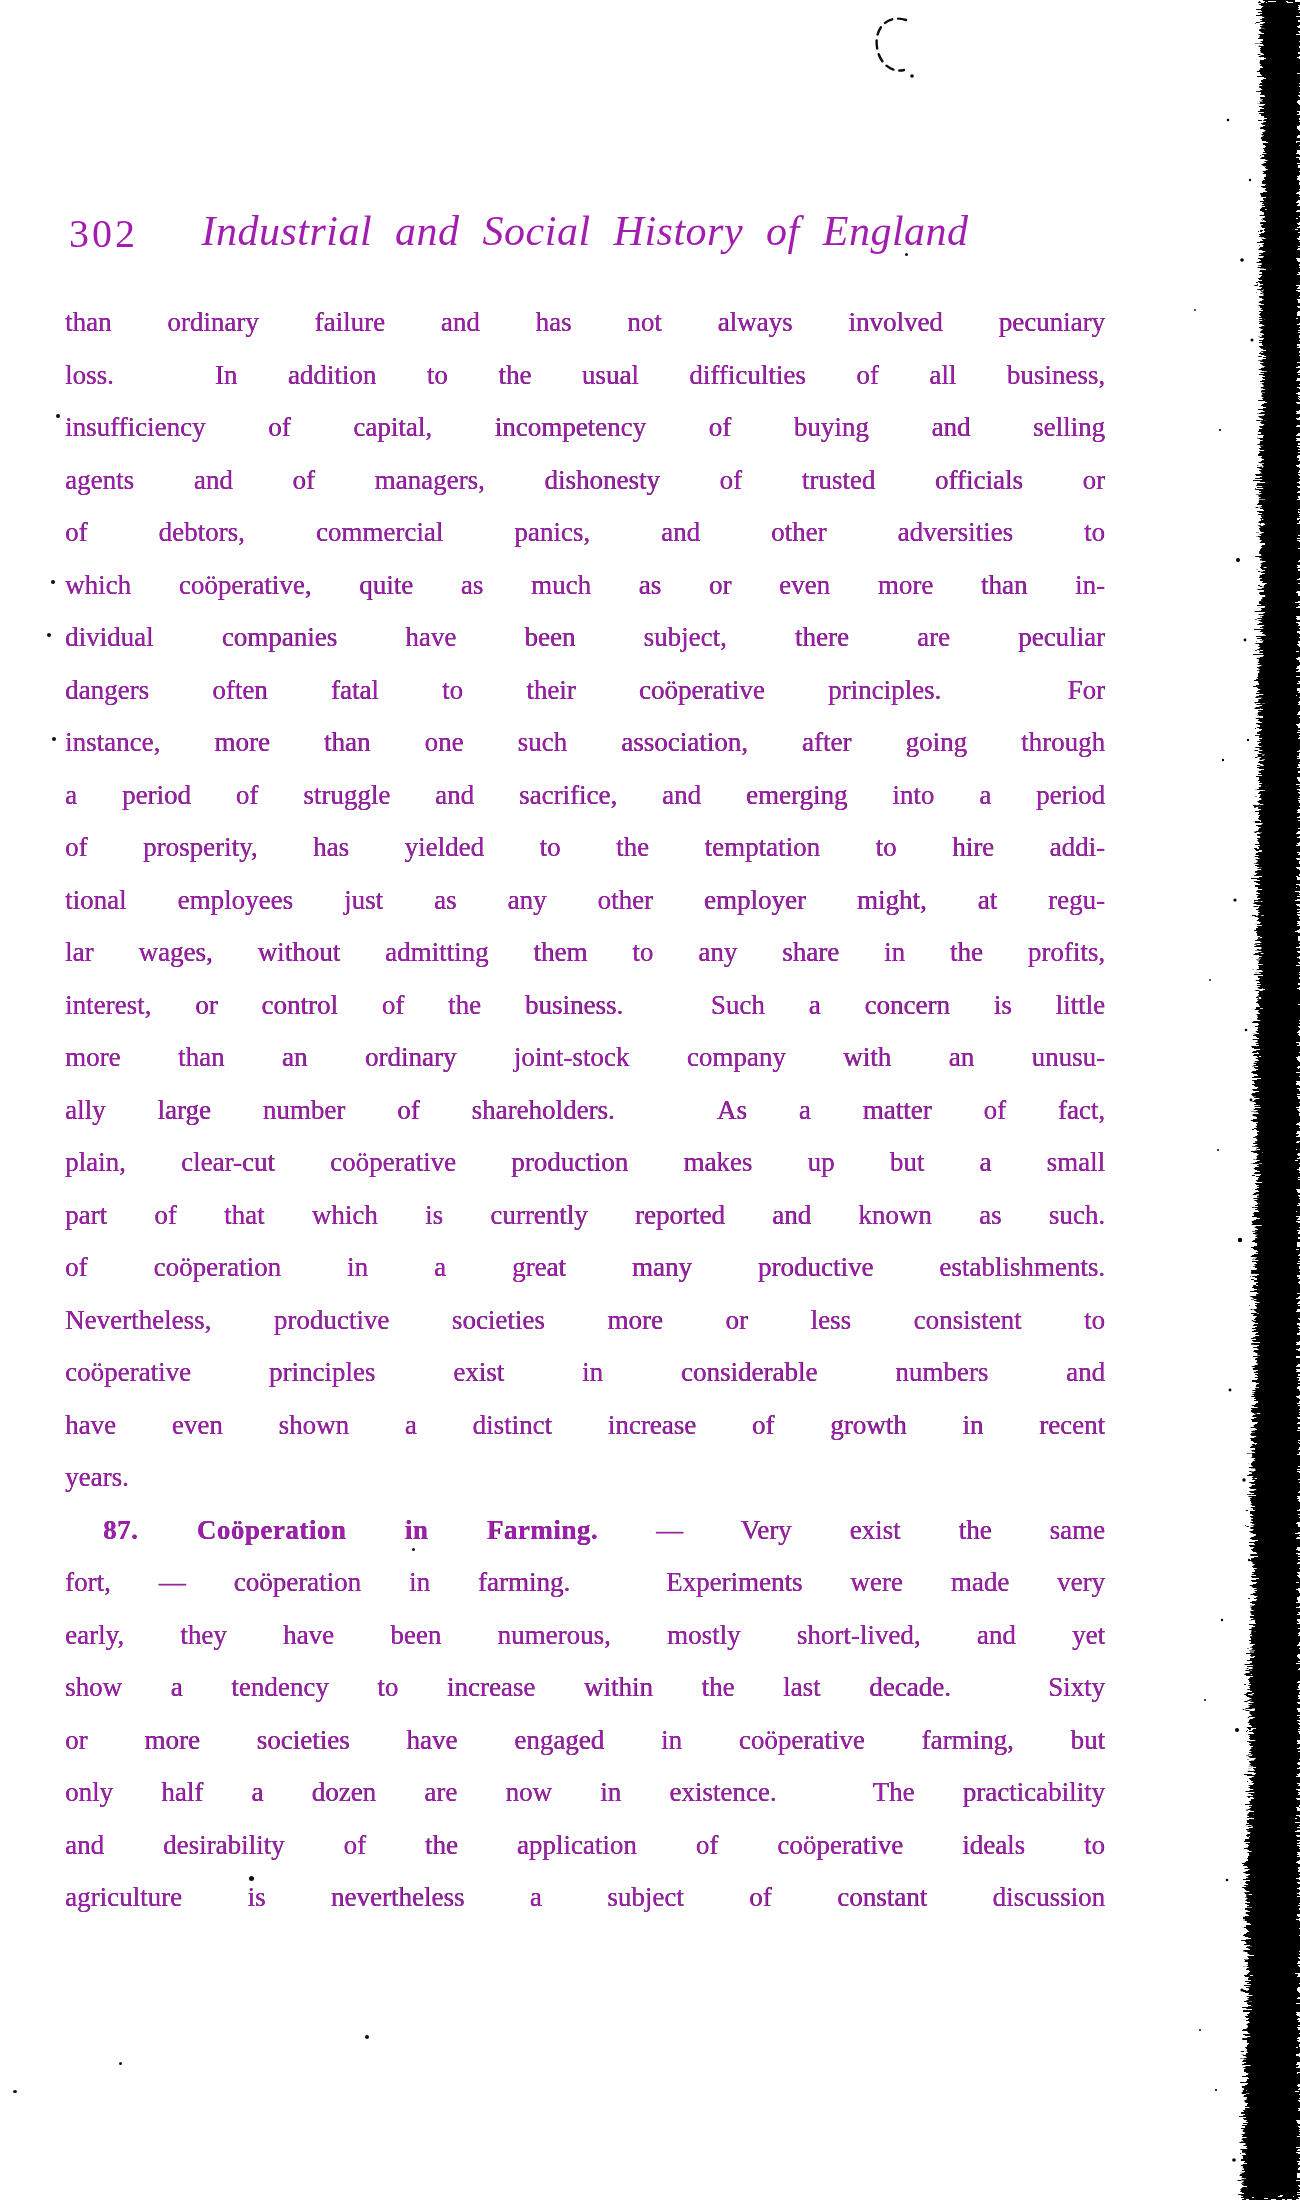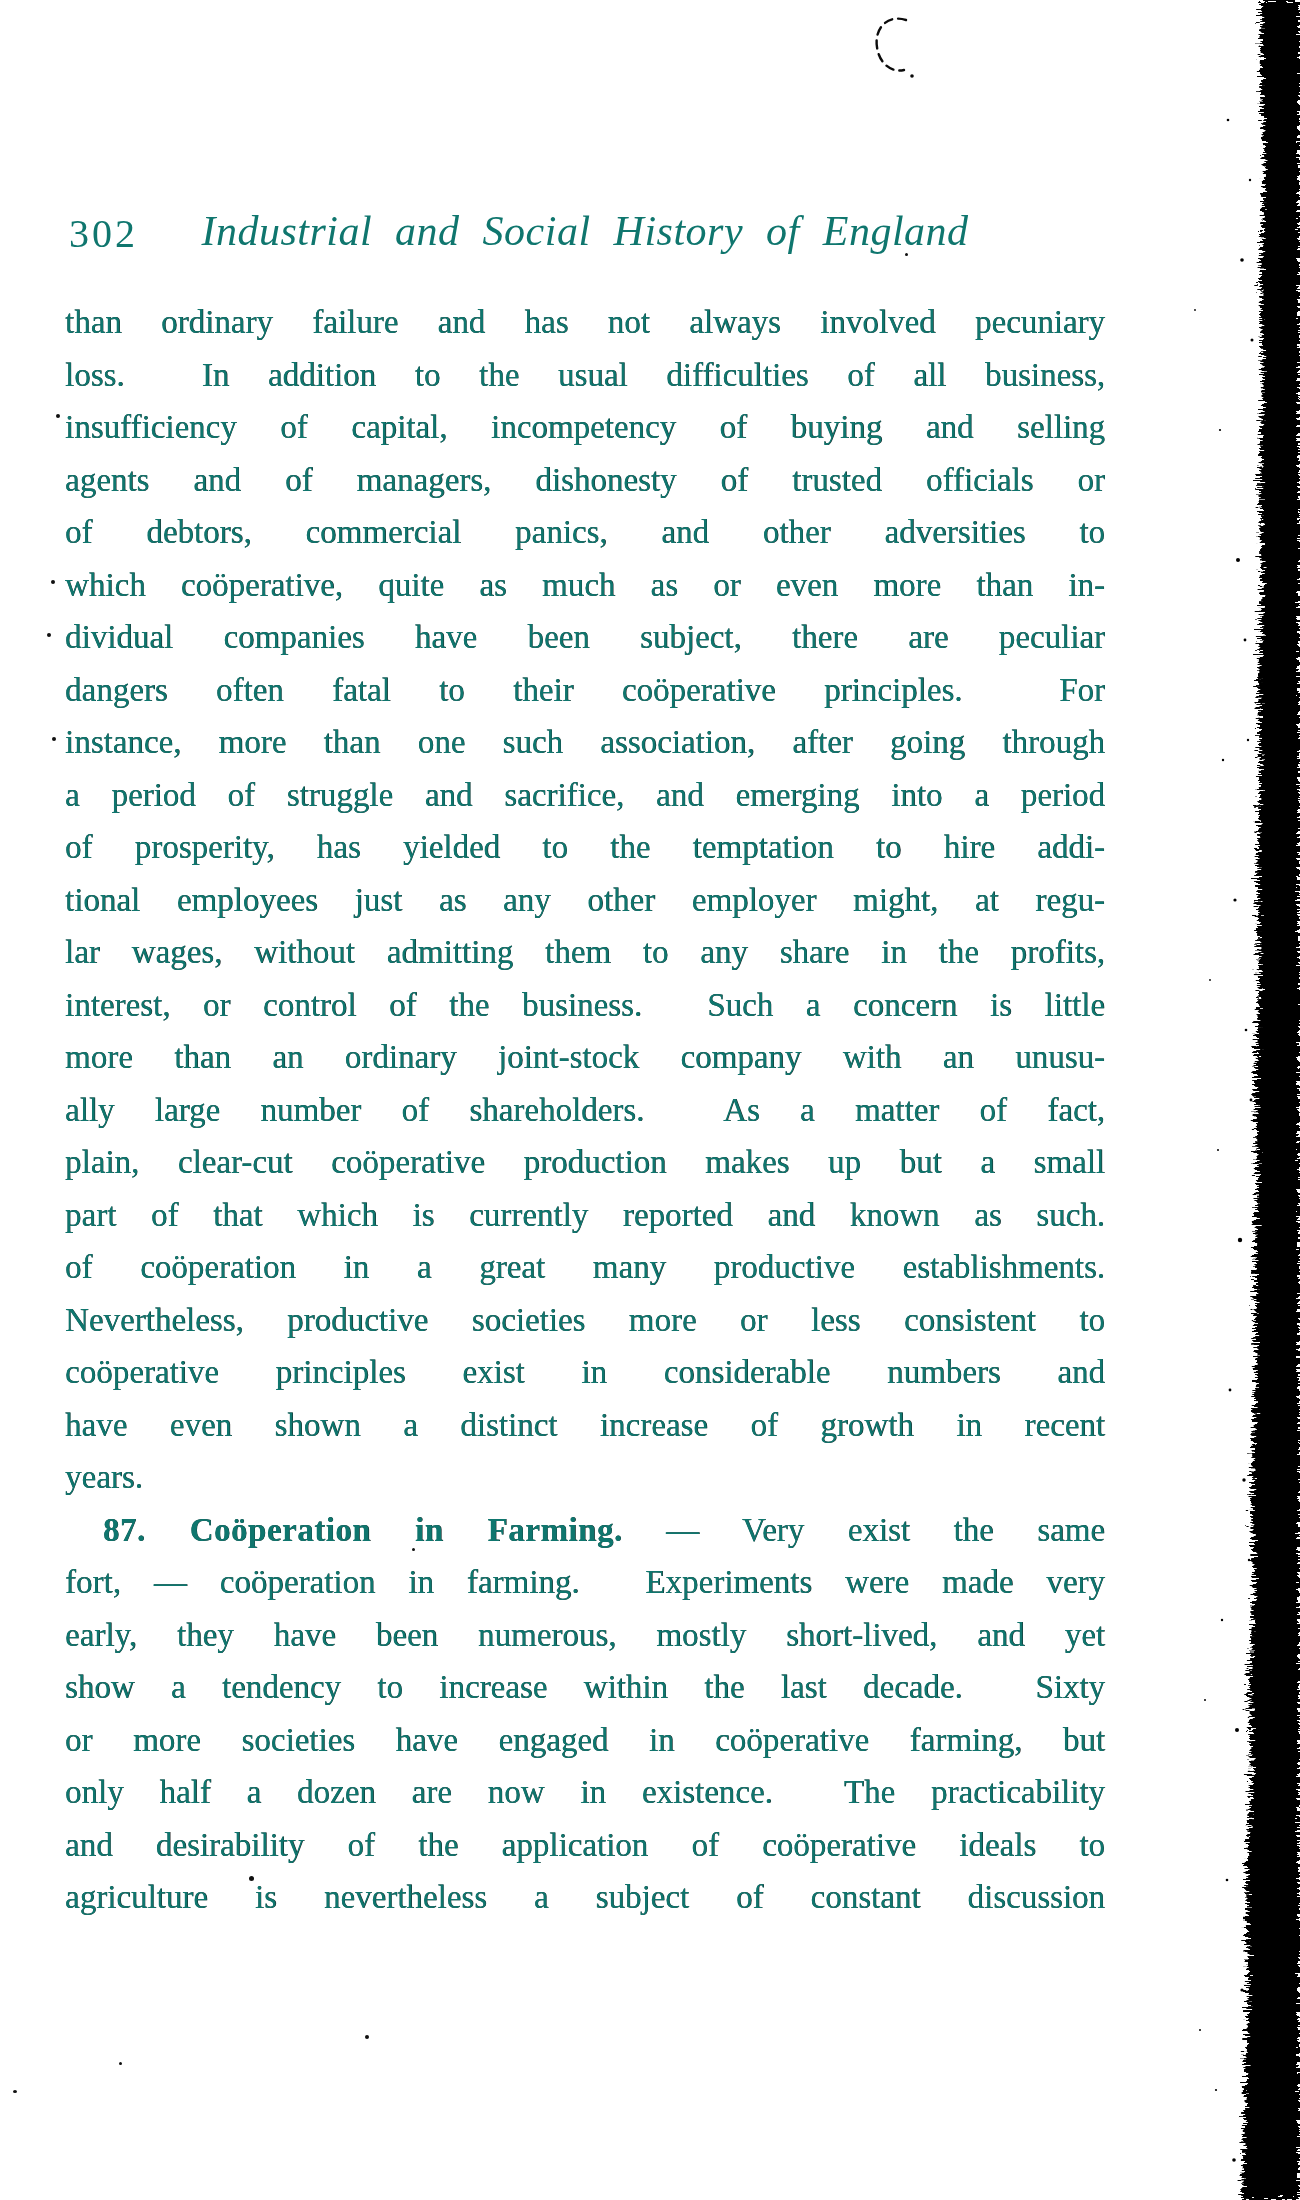--- a/index.html
+++ b/index.html
@@ -2,40 +2,40 @@
 <html><head>
 <meta charset="utf-8">
 <style>
   html,body{margin:0;padding:0;background:#e8e8e8;}
   .page{
     position:relative;
     width:1300px;height:2200px;
     background:#ffffff;
     overflow:hidden;
     font-family:"Liberation Serif","DejaVu Serif",serif;
-    color:#0f766e;
+    color:#a21caf;
   }
   .header{
     position:absolute;left:65px;top:206px;width:1040px;
     text-align:center;font-size:42px;line-height:50px;white-space:nowrap;
   }
   .pagenum{
     position:absolute;left:4px;top:3px;
     font-size:40px;letter-spacing:3px;font-style:normal;
   }
   .title{
     font-style:italic;
     word-spacing:12px;letter-spacing:0.5px;
   }
   .body{
     position:absolute;left:65px;top:296px;width:1040px;
   }
   .line{
     height:52.5px;line-height:52.5px;
-    font-size:33px;
+    font-size:27px;
     text-align:justify;
     text-align-last:justify;
     word-spacing:1.5px;
     white-space:normal;
     overflow:visible;
     text-shadow:0.35px 0.35px 0 #1d1d1d;
   }
   .line.flush{text-align-last:left;}
   .line.indent{padding-left:38px;}
   .bold{font-weight:bold;letter-spacing:0.5px;}

